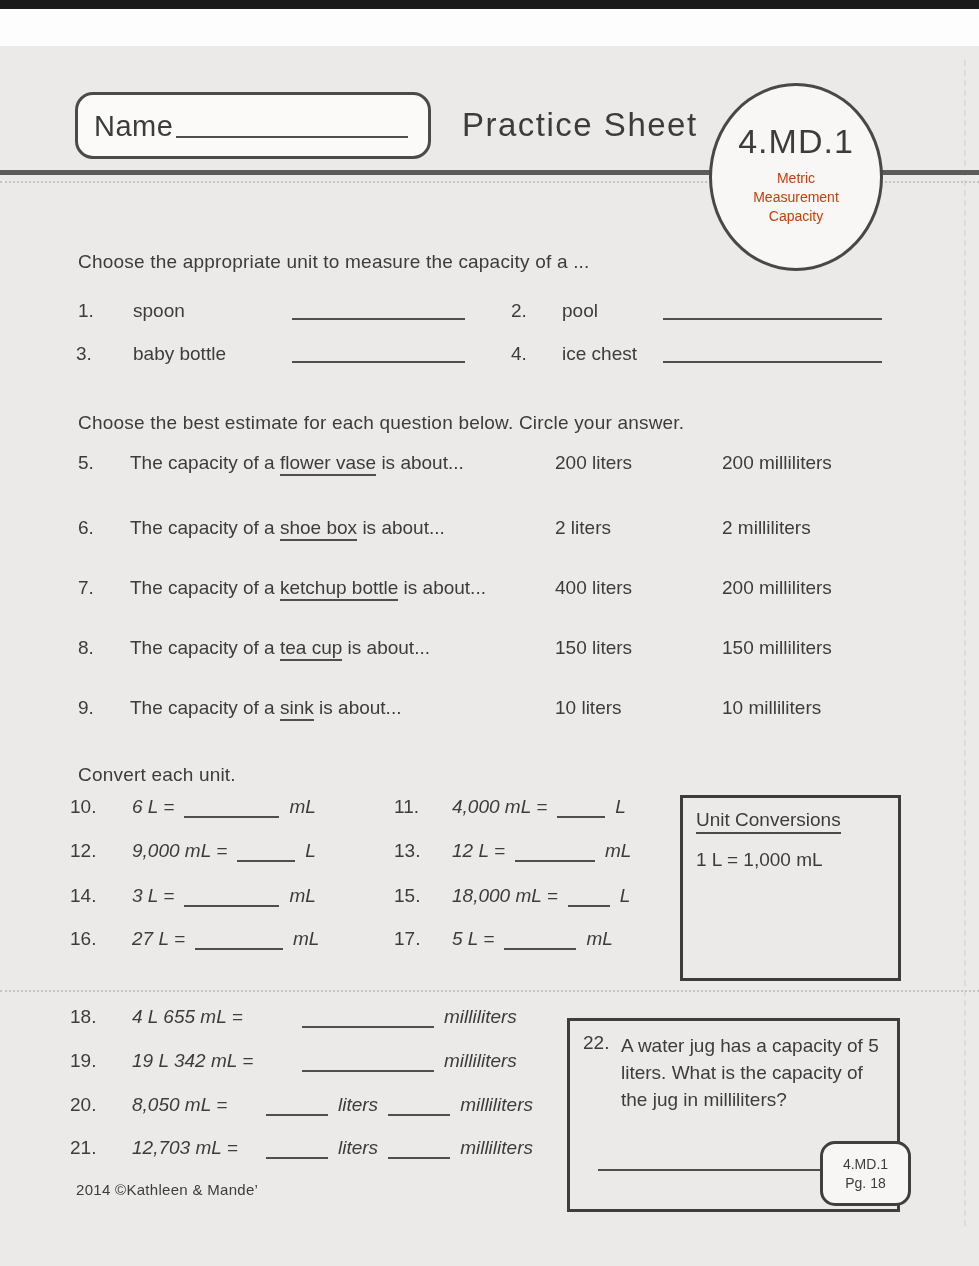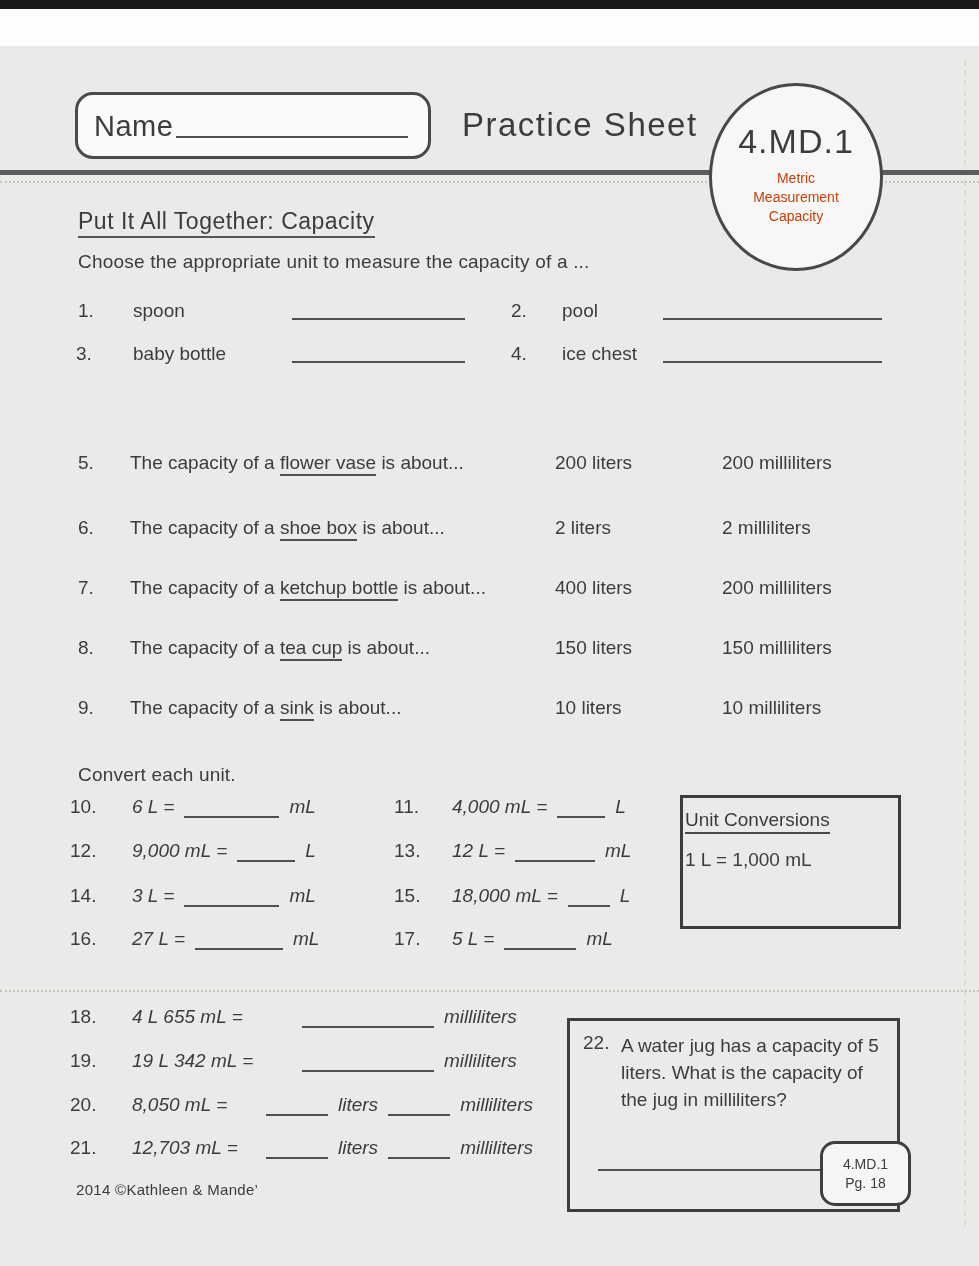--- a/index.html
+++ b/index.html
@@ -42,22 +42,22 @@
   .blank { display:inline-block; border-bottom:2px solid #4f4f4f; height:17px; }
   .blank-abs { position:absolute; border-bottom:2px solid #4f4f4f; height:20px; }
   .ul-item { border-bottom:2px solid #4f4f4f; padding-bottom:1px; }
 
   .expr { position:absolute; display:inline-flex; align-items:flex-end; gap:10px; white-space:nowrap;font-style:italic; }
   .lhs-fixed160 { display:inline-block; width:160px; }
   .lhs-fixed124 { display:inline-block; width:124px; }
 
   
   .uc-box {
-    position:absolute; left:680px; top:795px; width:221px; height:134px;
-    border:3px solid #3c3c3c; padding:11px 2px; z-index:2; background:transparent;
+    position:absolute; left:680px; top:795px; width:221px; height:186px;
+    border:3px solid #3c3c3c; padding:11px 13px; z-index:2; background:transparent;
   }
   .uc-title { font-size:19px; display:inline-block; border-bottom:2px solid #4a4a4a; padding-bottom:1px; }
   .uc-fact { font-size:19px; margin-top:15px; }
 
   
   .wp-box { position:absolute; left:567px; top:1018px; width:333px; height:194px; border:3px solid #3e3e3e; z-index:2; }
   .wp-num { position:absolute; left:13px; top:11px; font-size:19px; }
   .wp-text { position:absolute; left:51px; top:11px; width:266px; font-size:19px; line-height:27px; }
   .wp-line { position:absolute; left:28px; top:148px; width:230px; border-bottom:2px solid #4f4f4f; }
 
@@ -88,42 +88,40 @@
 
   <div class="std-circle">
     <div class="std-code">4.MD.1</div>
     <div class="std-sub">
       <div>Metric</div>
       <div>Measurement</div>
       <div>Capacity</div>
     </div>
   </div>
 
-  <div class="section-heading">
-    <span>Put It All Together: Capacity</span>
-  </div>
   <div class="instr" style="top:251px;">Choose the appropriate unit to measure the capacity of a ...</div>
 
   <div class="row" style="top:300px;">
     <span class="abs" style="left:78px;">1.</span>
     <span class="abs" style="left:133px;">spoon</span>
     <span class="blank-abs" style="left:292px; width:173px; top:0;"></span>
     <span class="abs" style="left:511px;">2.</span>
     <span class="abs" style="left:562px;">pool</span>
     <span class="blank-abs" style="left:663px; width:219px; top:0;"></span>
   </div>
   <div class="row" style="top:343px;">
     <span class="abs" style="left:76px;">3.</span>
     <span class="abs" style="left:133px;">baby bottle</span>
     <span class="blank-abs" style="left:292px; width:173px; top:0;"></span>
     <span class="abs" style="left:511px;">4.</span>
     <span class="abs" style="left:562px;">ice chest</span>
     <span class="blank-abs" style="left:663px; width:219px; top:0;"></span>
   </div>
 
+  <div class="instr" style="top:412px;">Choose the best estimate for each question below. Circle your answer.</div>
 
   <div class="row" style="top:452px;">
     <span class="abs" style="left:78px;">5.</span>
     <span class="abs" style="left:130px;">
       <span>The capacity of a</span>
       <span class="ul-item">flower vase</span>
       <span>is about...</span>
     </span>
     <span class="abs" style="left:555px;">200 liters</span>
     <span class="abs" style="left:722px;">200 milliliters</span>

